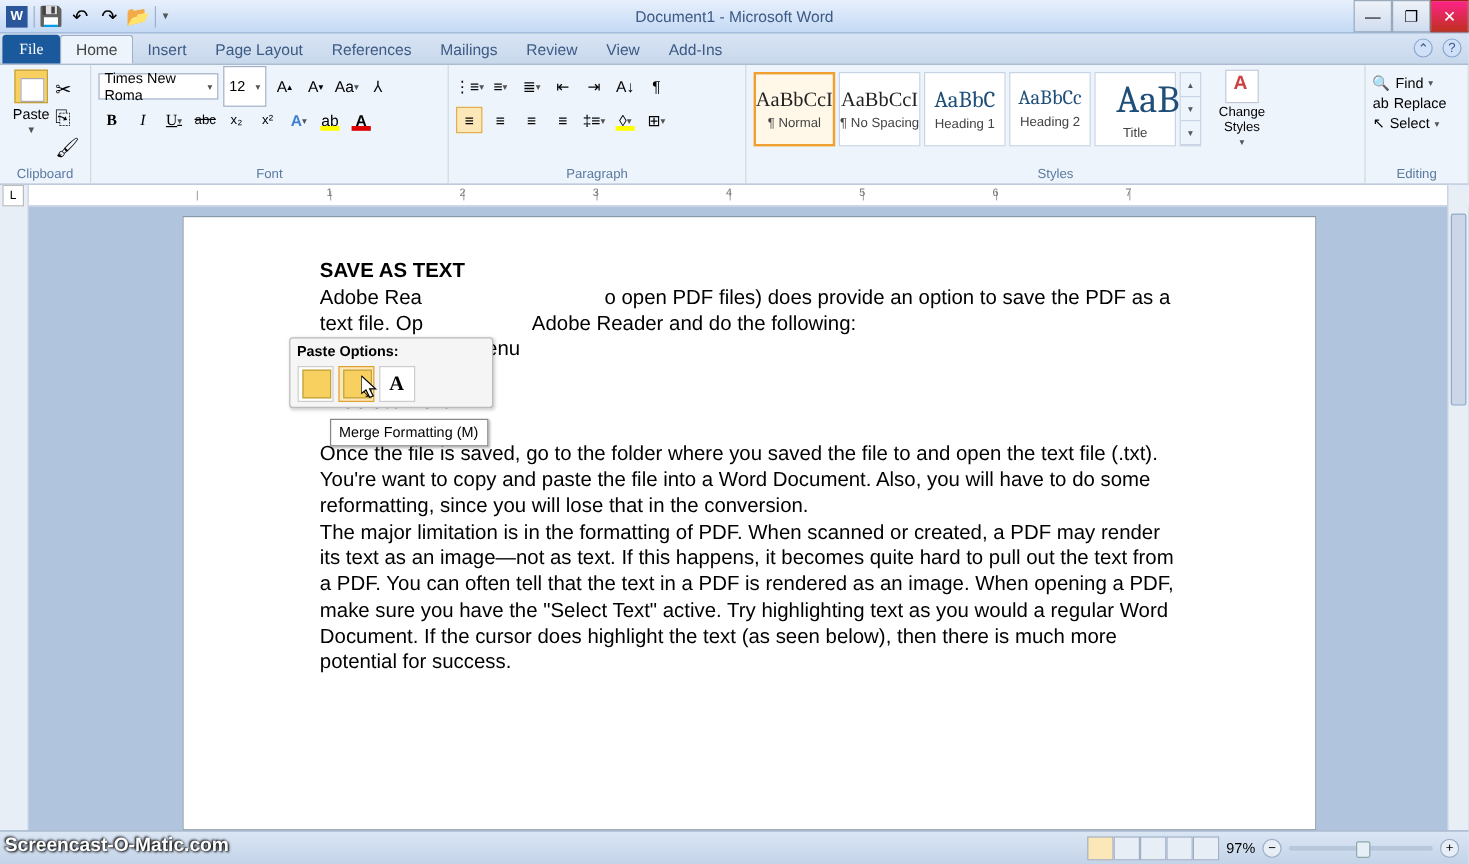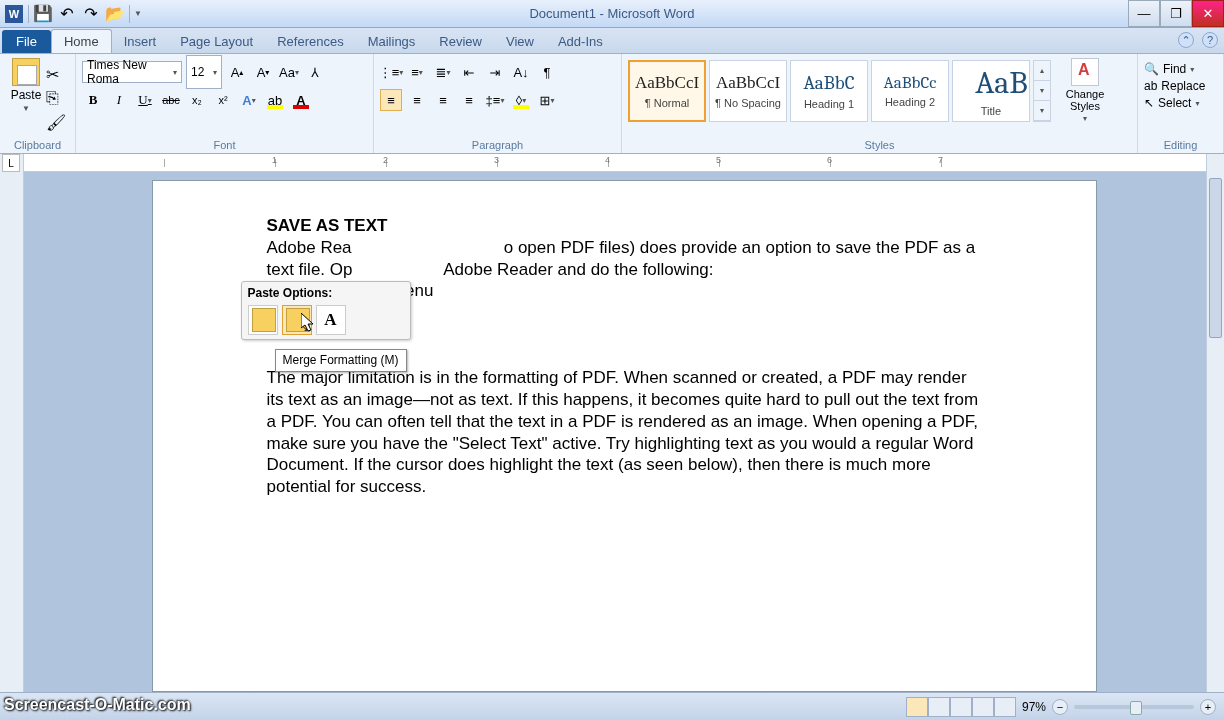--- a/index.html
+++ b/index.html
@@ -9,21 +9,21 @@
 .qat-icon{width:20px;height:20px;display:flex;align-items:center;justify-content:center;}
 .wicon{width:18px;height:18px;background:#2b579a;color:#fff;font-size:11px;font-weight:bold;display:flex;align-items:center;justify-content:center;}
 .qat .sep{width:1px;height:18px;background:#a0b0c8;}
 .drop-mini{font-size:8px;color:#555;}
 .title{position:absolute;left:50%;transform:translateX(-50%);font-size:13px;color:#3c5a84;}
 .winbtns{position:absolute;right:0;top:0;display:flex;height:100%;}
 .winbtn{width:32px;display:flex;align-items:center;justify-content:center;font-size:13px;}
 .winbtn.min,.winbtn.max{background:linear-gradient(#eef2f8,#d0ddf0);border:1px solid #9ab;}
 .winbtn.close{background:linear-gradient(#f28,#c03020);color:#fff;border:1px solid #a02018;}
 .tabs{height:26px;display:flex;align-items:flex-end;background:linear-gradient(#d8e4f4,#c8d8ec);border-bottom:1px solid #a0b0c8;padding-left:2px;position:relative;}
-.file-tab{background:#1a5a9c;color:#fff;padding:4px 14px;font-size:13px;border-radius:3px 3px 0 0;}
+.file-tab{background:#1a5a9c;color:#fff;padding:4px 14px;font-size:13px;border-radius:3px 3px 0 0;font-family:Liberation Serif, serif;}
 .tab{padding:4px 12px;font-size:13px;color:#3c5a84;cursor:pointer;}
 .tab.active{background:#eef4fc;border:1px solid #a0b0c8;border-bottom:none;border-radius:3px 3px 0 0;color:#444;}
 .tabs-right{position:absolute;right:6px;top:4px;display:flex;gap:8px;}
 .tabs-right span{width:16px;height:16px;background:#cfe0f8;border:1px solid #8aa8d0;border-radius:50%;font-size:11px;display:flex;align-items:center;justify-content:center;color:#3c5a84;}
 .ribbon{height:100px;background:#eef4fc;border-bottom:1px solid #a0b0c8;display:flex;}
 .group{border-right:1px solid #cdd;display:flex;flex-direction:column;justify-content:space-between;padding:4px 6px 0;position:relative;}
 .group-label{text-align:center;font-size:11px;color:#5a7aa0;padding-bottom:2px;position:relative;}
 .clip-group{width:76px;}
 .clip-body{display:flex;flex:1;}
 .paste-btn{display:flex;flex-direction:column;align-items:center;gap:2px;width:40px;}
@@ -43,21 +43,21 @@
 .strike{text-decoration:line-through;font-size:11px;}
 .sub{font-size:11px;}
 .hl{position:relative;}
 .hl::after{content:"";position:absolute;bottom:1px;left:2px;width:16px;height:4px;background:#ffff00;}
 .fc{position:relative;}
 .fc::after{content:"";position:absolute;bottom:1px;left:2px;width:16px;height:4px;background:#d00;}
 .para-group{width:248px;}
 .align-active{background:#fce7b8;border:1px solid #e0b050;}
 .styles-group{flex:1;display:flex;flex-direction:column;justify-content:space-between;padding:4px 6px 0;border-right:1px solid #cdd;}
 .styles-body{display:flex;gap:3px;align-items:center;}
-.style-item{width:78px;height:62px;border:1px solid #c8d4e4;background:#fff;display:flex;flex-direction:column;align-items:center;justify-content:center;cursor:pointer;}
+.style-item{width:68px;height:62px;border:1px solid #c8d4e4;background:#fff;display:flex;flex-direction:column;align-items:center;justify-content:center;cursor:pointer;}
 .style-item.active{border:2px solid #f0a030;background:#fff8e8;}
 .style-prev{font-family:Cambria,serif;color:#1f4e79;}
 .style-lbl{font-size:11px;margin-top:4px;color:#444;}
 .style-item:nth-child(1) .style-prev,.style-item:nth-child(2) .style-prev{color:#222;font-family:"Times New Roman";}
 .style-item:nth-child(5) .style-prev{font-size:32px;margin-left:21px;}
 .style-scroll{width:18px;height:62px;border:1px solid #c8d4e4;display:flex;flex-direction:column;}
 .style-scroll div{flex:1;border-bottom:1px solid #c8d4e4;display:flex;align-items:center;justify-content:center;font-size:8px;color:#555;}
 .change-styles{width:54px;display:flex;flex-direction:column;align-items:center;justify-content:center;gap:2px;font-size:11px;text-align:center;margin-left:4px;}
 .change-ic{width:28px;height:28px;background:#fff;border:1px solid #c0c8d8;position:relative;}
 .change-ic::after{content:"A";position:absolute;left:6px;top:2px;color:#d04040;font-size:16px;font-weight:bold;}
@@ -294,20 +294,21 @@
       </div>
     </div>
     <div class="page-wrap">
       <div class="page">
         <p><span class="b">SAVE </span><span class="b">AS TEXT</span></p>
         <p><span>Adobe Rea</span><span style="visibility:hidden">der (free software to</span><span>o open PDF files) does provide an option to save the PDF as a text file. Op</span><span style="visibility:hidden">en PDF in A</span><span>Adobe Reader and do the following:</span></p>
         <p><span class="chk">☐ </span><span>Go to the File Menu</span></p>
         <p><span class="chk">☐ </span><span>Select "Save A</span></p>
         <p><span class="chk">☐ </span><span>Select "Text"</span></p>
         <p>&nbsp;</p>
+        <p>Once the file is saved, go to the folder where you saved the file to and open the text file (.txt). You're want to copy and paste the file into a Word Document. Also, you will have to do some reformatting, since you will lose that in the conversion.</p>
         <p>The major limitation is in the formatting of PDF. When scanned or created, a PDF may render its text as an image—not as text. If this happens, it becomes quite hard to pull out the text from a PDF. You can often tell that the text in a PDF is rendered as an image. When opening a PDF, make sure you have the "Select Text" active. Try highlighting text as you would a regular Word Document. If the cursor does highlight the text (as seen below), then there is much more potential for success.</p>
 
         <div class="paste-popup">
           <div class="paste-popup-title">Paste Options:</div>
           <div class="paste-opts">
             <div class="paste-opt">
                 <div class="opt-kf"></div>
               </div>
             <div class="paste-opt active">
                 <div class="opt-kf"></div>

